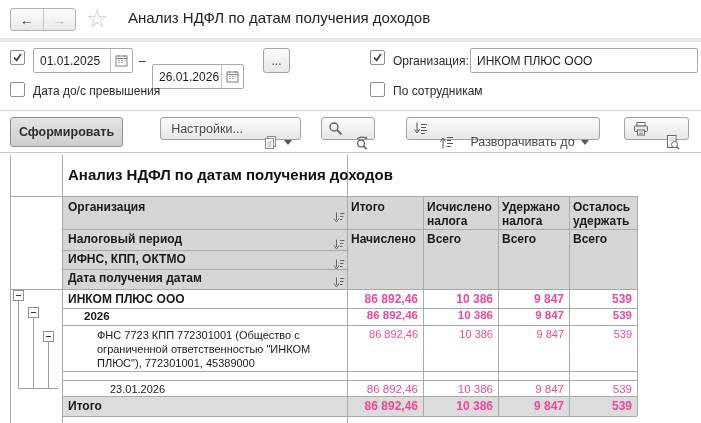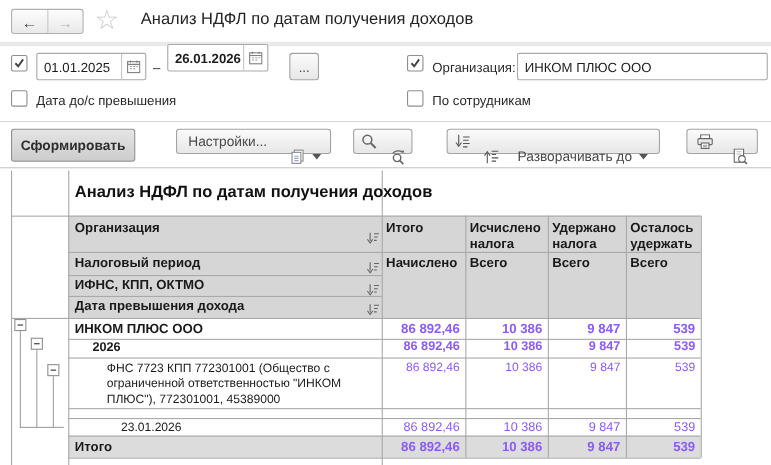--- a/index.html
+++ b/index.html
@@ -36,21 +36,21 @@
   .grpbtn + .grpbtn{border-left:1px solid #c2c2c2;margin-top:24px;}
   .caret{width:0;height:0;border:4px solid transparent;border-top:5px solid #555;margin-left:6px;margin-top:4px;}
   
   .hl{position:absolute;height:1px;background:#a9a9a9;}
   .vl{position:absolute;width:1px;background:#a9a9a9;}
   .hdrbg{position:absolute;left:62px;top:196px;width:575px;height:93px;background:#d6d6d6;}
   .totbg{position:absolute;left:62px;top:396px;width:575px;height:20px;background:#dcdcdc;}
   .t{position:absolute;font-size:12px;color:#1a1a1a;white-space:nowrap;z-index:3;}
   .w{white-space:normal;line-height:14px;}
   .b{font-weight:bold;}
-  .num{position:absolute;font-size:12px;color:#8b5cf6;text-align:right;z-index:3;}
+  .num{position:absolute;font-size:12px;color:#ec4899;text-align:right;z-index:3;}
   .rtitle{position:absolute;left:68px;top:166px;font-size:15px;font-weight:bold;color:#111;white-space:nowrap;z-index:4;}
   .sort{position:absolute;z-index:4;cursor:pointer;}
   .treebox{position:absolute;width:11px;height:11px;background:#fff;border:1px solid #8f8f8f;box-sizing:border-box;z-index:4;cursor:pointer;}
   .treebox::after{content:"";position:absolute;left:2px;top:4px;width:5px;height:1px;background:#333;}
   .treeline{position:absolute;background:#9f9f9f;z-index:2;}
 </style>
 </head>
 <body>
 
 <div class="screen">
@@ -77,21 +77,21 @@
     <span class="calbtn">
       <svg width="13" height="13" viewBox="0 0 13 13">
           <rect x="1" y="2" width="11" height="10" fill="#fff" stroke="#808080"></rect>
           <path d="M1 4.5h11" stroke="#808080"></path>
           <path d="M3.5 1v2M9.5 1v2" stroke="#808080"></path>
           <path d="M3 6.5h2M6 6.5h2M9 6.5h1.5M3 8.5h2M6 8.5h2" stroke="#a0a0a0"></path>
         </svg>
     </span>
   </div>
   <span class="lbl" style="left:139px;top:54px;">–</span>
-  <div class="input" style="left:152px;top:40px;width:92px;font-weight:bold;">
+  <div class="input" style="left:152px;top:64px;width:92px;">
     <span class="ival">26.01.2026</span>
     <span class="calbtn">
       <svg width="13" height="13" viewBox="0 0 13 13">
           <rect x="1" y="2" width="11" height="10" fill="#fff" stroke="#808080"></rect>
           <path d="M1 4.5h11" stroke="#808080"></path>
           <path d="M3.5 1v2M9.5 1v2" stroke="#808080"></path>
           <path d="M3 6.5h2M6 6.5h2M9 6.5h1.5M3 8.5h2M6 8.5h2" stroke="#a0a0a0"></path>
         </svg>
     </span>
   </div>
@@ -207,21 +207,21 @@
   <div class="hl" style="left:62px;top:371px;width:575px;"></div>
   <div class="hl" style="left:62px;top:380px;width:575px;"></div>
   <div class="hl" style="left:62px;top:396px;width:575px;"></div>
   <div class="hl" style="left:62px;top:416px;width:575px;"></div>
 
   <div class="rtitle">Анализ НДФЛ по датам получения доходов</div>
 
   <div class="t b" style="left:68px;top:200px;">Организация</div>
   <div class="t b" style="left:68px;top:232px;">Налоговый период</div>
   <div class="t b" style="left:68px;top:252px;">ИФНС, КПП, ОКТМО</div>
-  <div class="t b" style="left:68px;top:271px;">Дата превышения дохода</div>
+  <div class="t b" style="left:68px;top:271px;">Дата получения датам</div>
 
   <div class="t b" style="left:351px;top:200px;">Итого</div>
   <div class="t b w" style="left:427px;top:200px;width:66px;">Исчислено налога</div>
   <div class="t b w" style="left:573px;top:200px;width:62px;">Осталось удержать</div>
   <div class="t b w" style="left:502px;top:200px;width:64px;">Удержано налога</div>
 
   <div class="t b" style="left:351px;top:232px;">Начислено</div>
   <div class="t b" style="left:427px;top:232px;">Всего</div>
   <div class="t b" style="left:502px;top:232px;">Всего</div>
   <div class="t b" style="left:573px;top:232px;">Всего</div>

